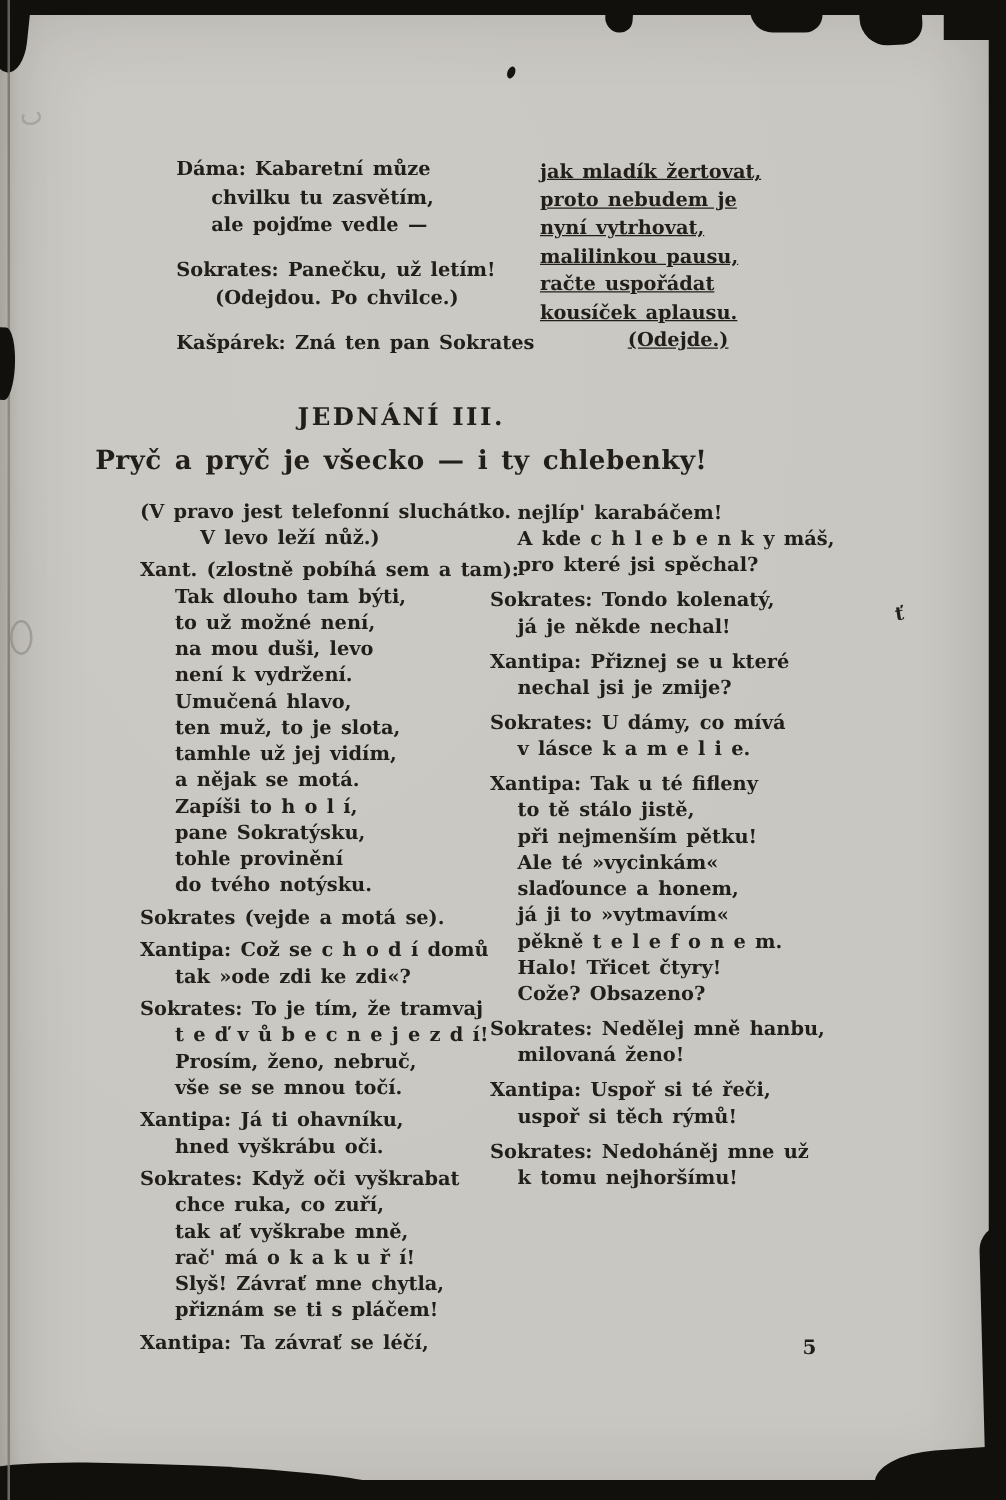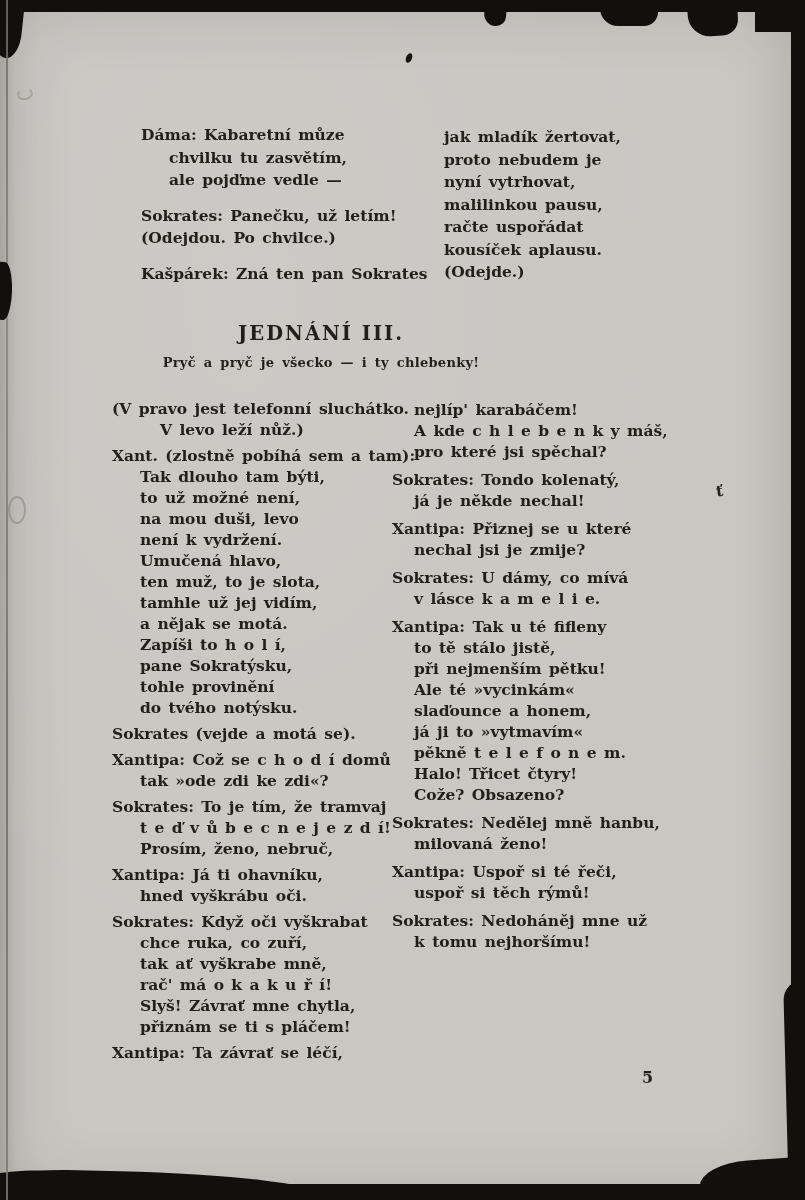--- a/index.html
+++ b/index.html
@@ -41,28 +41,28 @@
   .col{position:absolute;}
   .line{line-height:21px;font-size:15.5px;white-space:nowrap;}
   .prologue .line{line-height:22.5px;}
   .block{margin-bottom:6px;}
   .prologue .block{margin-bottom:13px;margin-left:29px;}
   .col-body-left .block{margin-bottom:5px;}
   .col-body-right .block{margin-bottom:7px;}
   .line.indent{padding-left:28px;}
   .col-body-right .line.indent{padding-left:22px;}
   .line.indent2{padding-left:48px;}
-  .line.center{text-align:left;white-space:nowrap;}
+  .line.center{text-align:center;white-space:nowrap;}
   .col-prologue-left{left:112px;top:124px;width:286px;}
-  .col-prologue-right{left:415px;top:126px;width:250px;}
+  .col-prologue-right{left:403px;top:126px;width:250px;text-decoration:underline;}
   .col-body-left{left:112px;top:398px;width:286px;}
   .col-body-right{left:392px;top:399px;width:340px;}
   .heading{position:absolute;left:0;top:322px;width:642px;text-align:center;color:#221f1a;}
   .heading .act{font-size:19.5px;font-weight:600;letter-spacing:2px;}
-  .heading .subtitle{font-size:13px;font-weight:bold;margin-top:10px;letter-spacing:.3px;word-spacing:3px;}
+  .heading .subtitle{font-size:21px;font-weight:bold;margin-top:10px;letter-spacing:.3px;word-spacing:3px;}
   .page-number{position:absolute;left:642px;top:1068px;font-size:16px;font-weight:bold;color:#221f1a;}
 </style>
 </head>
 <body>
 
 <div class="paper"></div>
 
 <div class="edge edge-top"></div>
 <div class="drip drip-a"></div>
 <div class="drip drip-b"></div>
@@ -136,20 +136,21 @@
       <div class="line flush">Sokrates (vejde a motá se).</div>
     </div>
     <div class="block">
       <div class="line flush">Xantipa: Což se c h o d í domů</div>
       <div class="line indent">tak »ode zdi ke zdi«?</div>
     </div>
     <div class="block">
       <div class="line flush">Sokrates: To je tím, že tramvaj</div>
       <div class="line indent">t e ď v ů b e c n e j e z d í!</div>
       <div class="line indent">Prosím, ženo, nebruč,</div>
+      <div class="line indent">vše se se mnou točí.</div>
     </div>
     <div class="block">
       <div class="line flush">Xantipa: Já ti ohavníku,</div>
       <div class="line indent">hned vyškrábu oči.</div>
     </div>
     <div class="block">
       <div class="line flush">Sokrates: Když oči vyškrabat</div>
       <div class="line indent">chce ruka, co zuří,</div>
       <div class="line indent">tak ať vyškrabe mně,</div>
       <div class="line indent">rač' má o k a k u ř í!</div>

